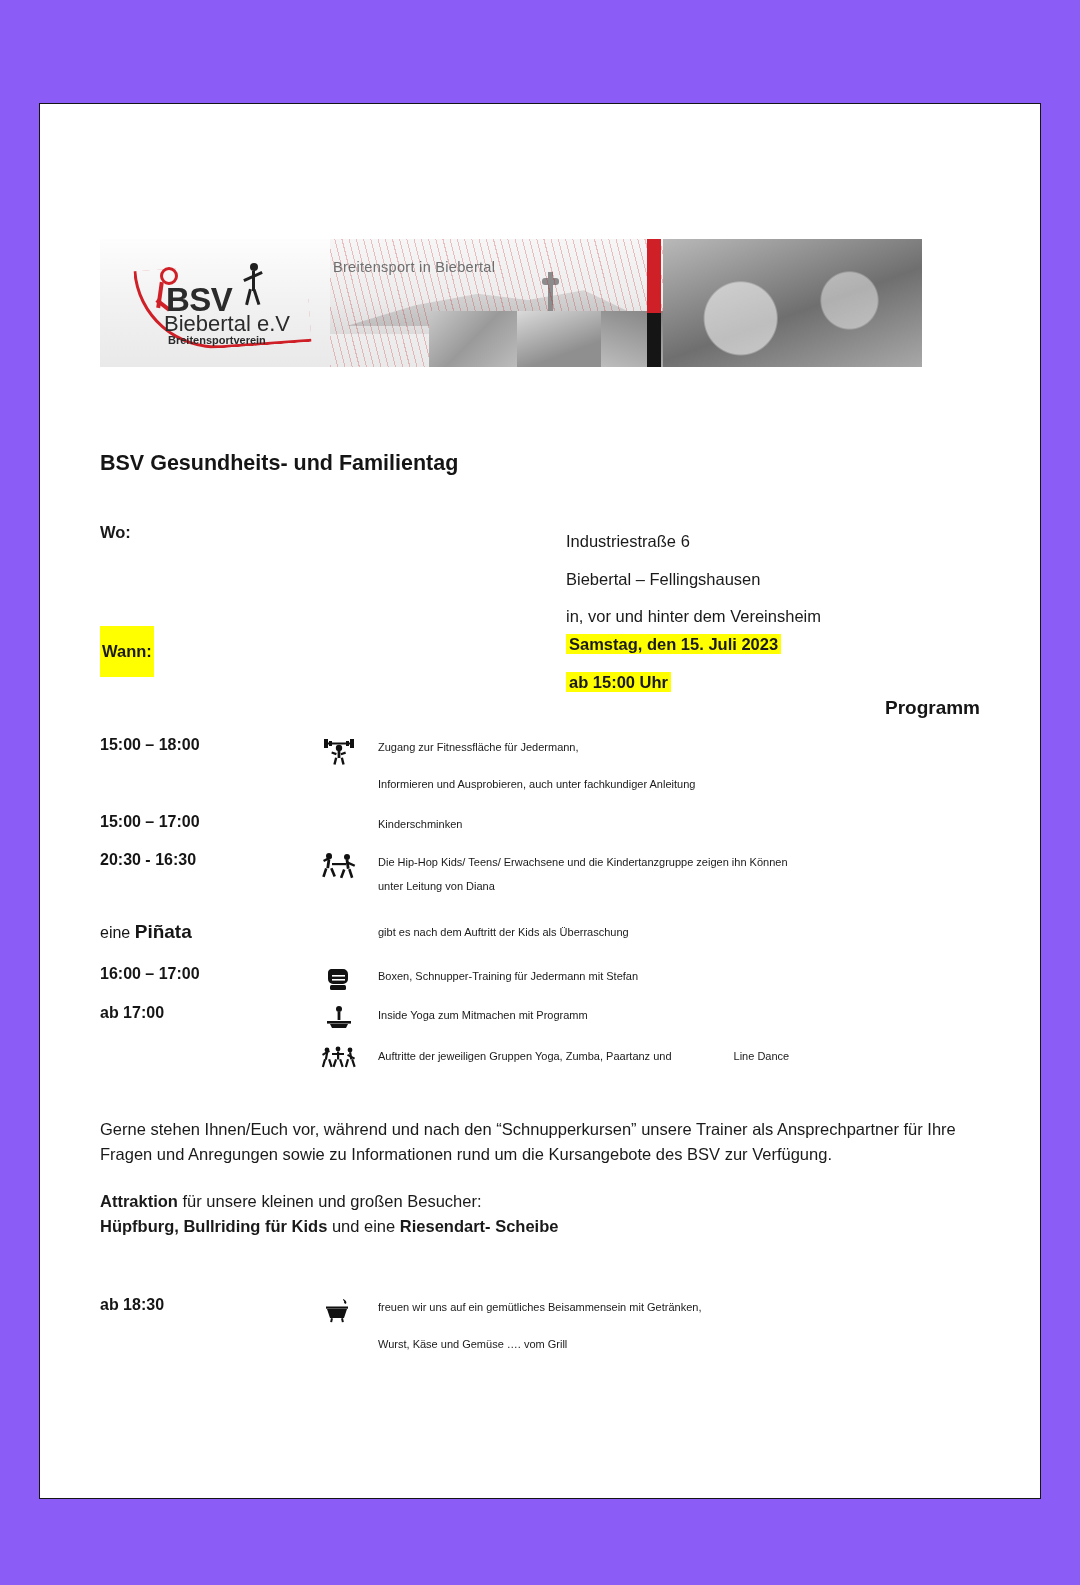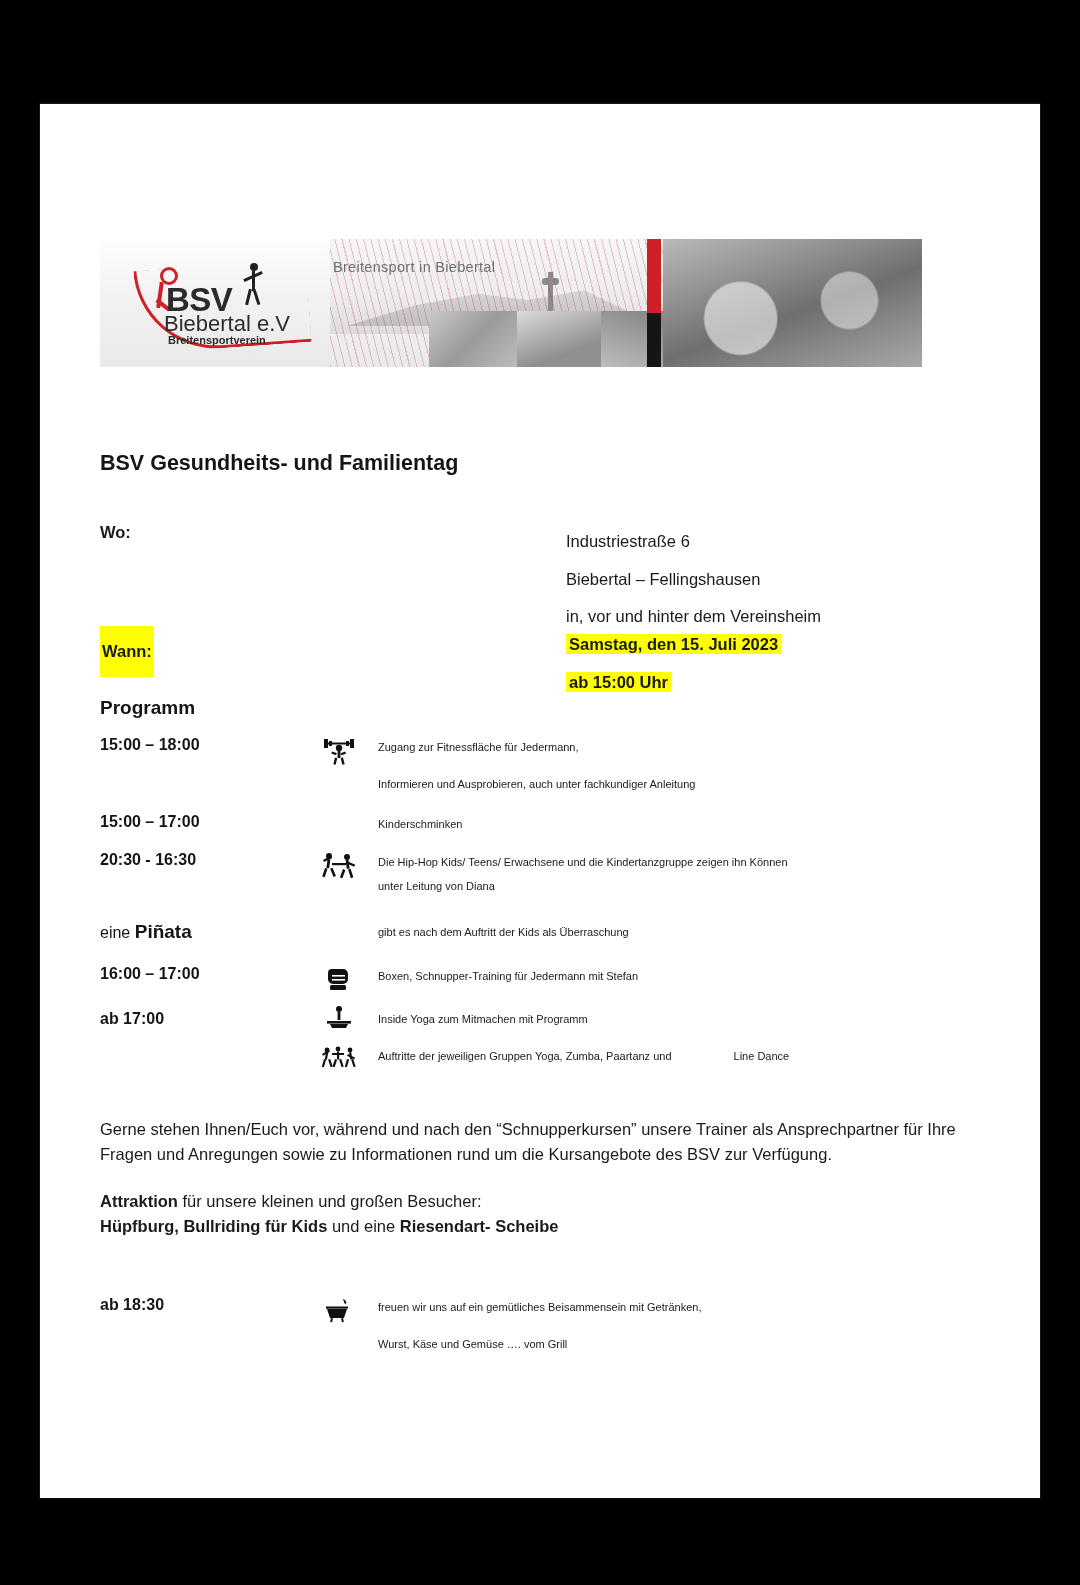--- a/index.html
+++ b/index.html
@@ -5,21 +5,21 @@
   html, body {
     margin: 0;
     padding: 0;
     background: #1b1b1b;
     font-family: "Liberation Sans", sans-serif;
   }
   .screen {
     width: 1080px;
     height: 1585px;
     position: relative;
-    background: #000000;
+    background: #8b5cf6;
     overflow: hidden;
   }
   .page {
     position: absolute;
     left: 40px;
     top: 104px;
     width: 1000px;
     height: 1394px;
     background: #ffffff;
     box-shadow: 0 0 0 1px #151515;
@@ -240,20 +240,21 @@
   .when span {
     background: #ffff00;
     padding: 1px 3px;
   }
 
   .programm-head {
     font-size: 19px;
     font-weight: bold;
     color: #151515;
     margin-top: 4px;
+    text-align: right;
   }
 
   .schedule {
     margin-top: 16px;
     position: relative;
   }
   .row {
     position: relative;
     display: flex;
     align-items: flex-start;
@@ -450,21 +451,21 @@
                 <rect x="8" y="10" width="13" height="1.6" fill="#fff"></rect>
                 <rect x="8" y="14" width="13" height="1.6" fill="#fff"></rect>
               </g>
             </svg>
           </div>
           <div class="desc">
             <span>Boxen, Schnupper-Training für Jedermann mit Stefan</span>
           </div>
         </div>
 
-        <div class="row" style="margin-top:8px;align-items:center;">
+        <div class="row" style="margin-top:8px;">
           <div class="time">ab 17:00</div>
           <div class="icon-cell">
             <svg width="30" height="30" viewBox="0 0 30 30" aria-hidden="true">
               <g fill="#111">
                 <circle cx="15" cy="5" r="3"></circle>
                 <rect x="13.6" y="8" width="2.8" height="8"></rect>
                 <path d="M3 17h24v2.6H3z"></path>
                 <path d="M6 20h18l-2 4H8z"></path>
               </g>
             </svg>

